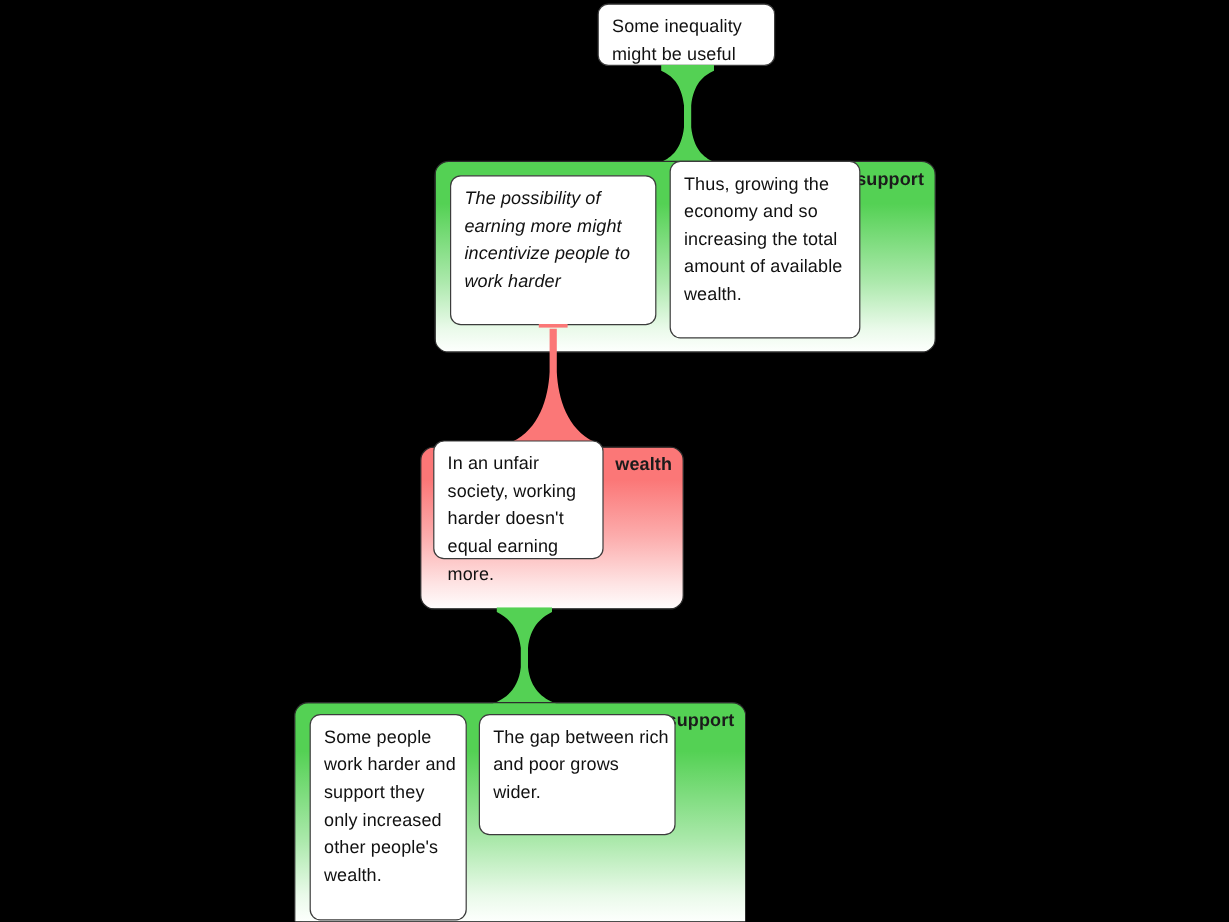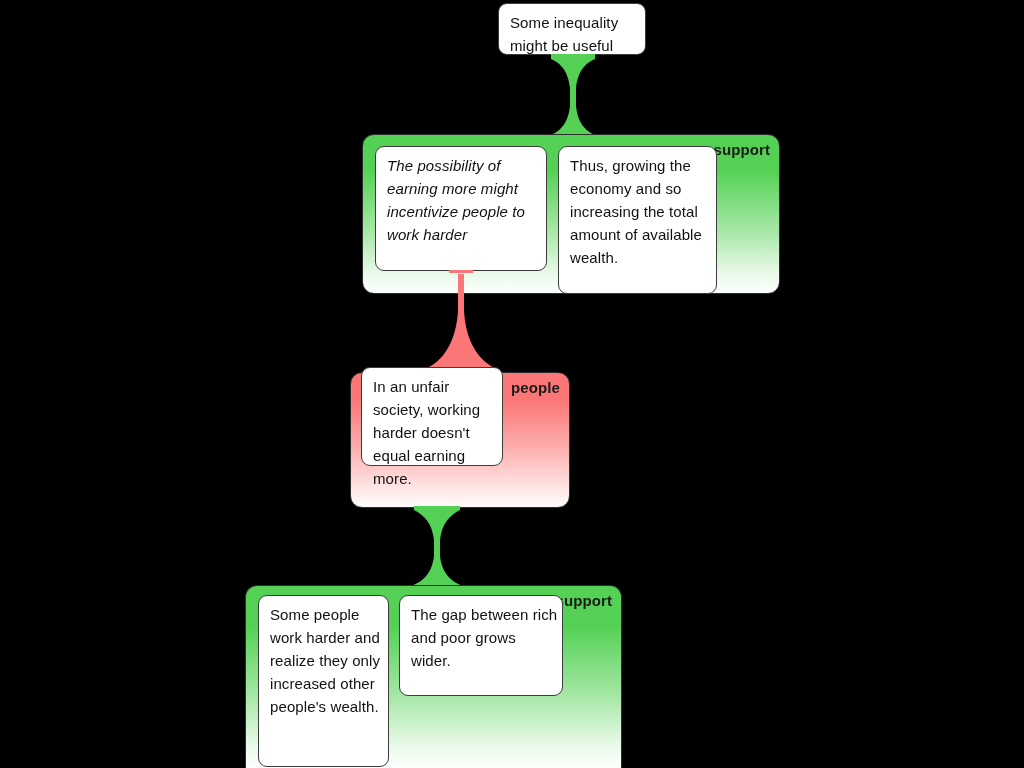--- a/index.html
+++ b/index.html
@@ -81,47 +81,47 @@
       <path d="M6,0 L50,0 L50,5 C41,9 33,16 31,34 L31,52 C33,70 41,77 50,81 L50,84 L6,84 L6,81 C15,77 23,70 25,52 L25,34 C23,16 15,9 6,5 Z" fill="#54d154"></path>
     </svg>
   </div>
 
   <div class="group support" style="left:362px; top:134px; width:418px; height:160px;">
     <span class="group-label">support</span>
   </div>
   <div class="card" style="left:375px; top:146px; width:172px; height:125px;font-style:italic;">
     <span>The possibility of earning more might incentivize people to work harder</span>
   </div>
-  <div class="card" style="left:558px; top:146px; width:159px; height:148px;">
+  <div class="card" style="left:558px; top:134px; width:159px; height:148px;">
     <span>Thus, growing the economy and so increasing the total amount of available wealth.</span>
   </div>
 
   <div class="link" style="left:425px; top:270px; width:72px; height:104px;">
     <svg width="72" height="104" viewBox="0 0 72 104">
       <rect x="24" y="0" width="24" height="3" fill="#fb7777"></rect>
       <path d="M33,4 L39,4 L39,40 C40,62 48,88 70,98 L70,104 L2,104 L2,98 C24,88 32,62 33,40 Z" fill="#fb7777"></path>
     </svg>
   </div>
 
   <div class="group opposes" style="left:350px; top:372px; width:220px; height:136px;">
-    <span class="group-label">people</span>
+    <span class="group-label">wealth</span>
   </div>
   <div class="card" style="left:361px; top:367px; width:142px; height:99px;">
     <span>In an unfair society, working harder doesn't equal earning more.</span>
   </div>
 
   <div class="link" style="left:406px; top:506px; width:62px; height:82px;">
     <svg width="62" height="82" viewBox="0 0 62 82">
       <path d="M8,0 L54,0 L54,4 C44,9 36,17 34,34 L34,50 C36,68 46,76 57,80 L57,82 L5,82 L5,80 C16,76 26,68 28,50 L28,34 C26,17 18,9 8,4 Z" fill="#54d154"></path>
     </svg>
   </div>
 
   <div class="group support" style="left:245px; top:585px; width:377px; height:183px; border-bottom:none; border-bottom-left-radius:0; border-bottom-right-radius:0;">
     <span class="group-label">support</span>
   </div>
   <div class="card" style="left:258px; top:595px; width:131px; height:172px;">
-    <span>Some people work harder and realize they only increased other people's wealth.</span>
+    <span>Some people work harder and support they only increased other people's wealth.</span>
   </div>
   <div class="card" style="left:399px; top:595px; width:164px; height:101px;">
     <span>The gap between rich and poor grows wider.</span>
   </div>
 
 </div>
 
 </body></html>

